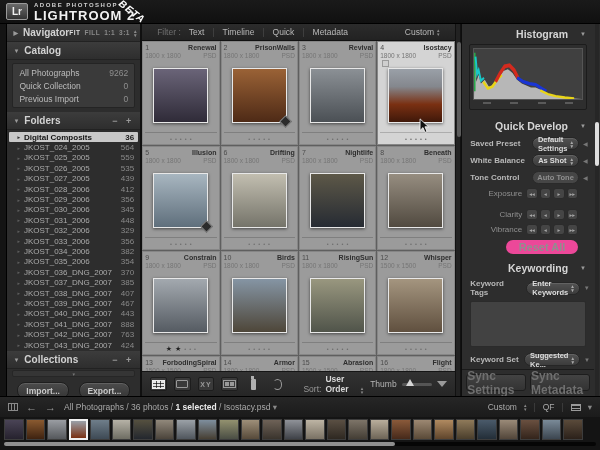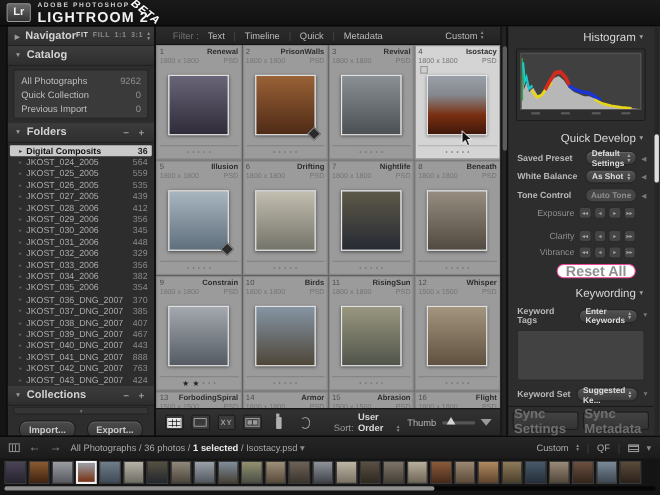--- a/index.html
+++ b/index.html
@@ -79,38 +79,38 @@
   .slider { width:30px; height:3px; background:#555; border-radius:2px; position:relative; }
   .slider .knob { position:absolute; left:4px; top:-4px; width:0; height:0; border-left:4px solid transparent; border-right:4px solid transparent; border-bottom:7px solid #d5d5d5; }
   .dn-tri { width:0;height:0;border-left:5px solid transparent;border-right:5px solid transparent;border-top:6px solid #9a9a9a; }
 
   
   .mid-scroll { width:7px; background:#222; border-left:1px solid #111; border-right:1px solid #111; position:relative; }
   .mid-thumb { position:absolute; top:18px; left:1px; width:4px; height:95px; background:#5c5c5c; border-radius:2px; }
 
   
   .right-panel { width:151px; background:#2d2d2d; border-left:1px solid #0d0d0d; display:flex; flex-direction:column; overflow:hidden; position:relative; padding-right:6px; }
-  .rp-h { flex:0 0 19px; display:flex; align-items:center; justify-content:flex-end; gap:2px; padding:0 8px; color:#d6d6d6; font-weight:normal; font-size:10.5px; }
+  .rp-h { flex:0 0 19px; display:flex; align-items:center; justify-content:flex-end; gap:12px; padding:0 8px; color:#d6d6d6; font-weight:bold; font-size:10.5px; }
   .rp-h .tri { font-size:6px; color:#9a9a9a; }
   .hist-box { margin:1px 7px 6px 7px; height:66px; background:#2e2e2e; border:1px solid #1c1c1c; border-radius:2px; padding:3px; }
   .hist-inner { width:100%; height:52px; background:#404040; border:1px solid #555; }
   .hist-ticks { display:flex; justify-content:space-between; padding:2px 10px 0 10px; }
   .hist-ticks i { width:8px; height:2px; background:#5a5a5a; }
   .qd-row { display:flex; align-items:center; padding:2px 4px 2px 8px; gap:4px; }
   .qd-lab { font-size:8px; font-weight:bold; color:#b8b8b8; width:58px; }
   .dd { flex:1; height:13px; background:linear-gradient(#525252,#3c3c3c); border:1px solid #262626; border-radius:7px; display:flex; align-items:center; padding:0 5px; color:#ddd; font-size:7.5px; font-weight:bold; gap:3px; box-shadow:inset 0 1px 0 rgba(255,255,255,.1); }
   .dd .updn { margin-left:auto; color:#aaa; }
   .tgl { font-size:6px; color:#777; width:7px; }
   .autotone { flex:1; height:13px; background:#464646; border:1px solid #2a2a2a; border-radius:7px; color:#8f8f8f; font-size:7.5px; font-weight:bold; display:flex; align-items:center; justify-content:center; }
   .step-row { display:flex; align-items:center; padding:2px 16px 2px 8px; gap:4px; }
   .step-lab { font-size:8px; color:#8f8f8f; width:52px; text-align:right; }
   .steps { display:flex; gap:2px; flex:1; }
   .steps .sb { flex:1; height:11px; background:#454545; border:1px solid #2b2b2b; border-radius:3px; color:#a5a5a5; font-size:5.5px; display:flex; align-items:center; justify-content:center; }
   .reset-row { display:flex; justify-content:flex-end; padding:3px 16px 4px 8px; }
-  .resetbtn { width:72px; height:13px; background:#ffffff; border:1px solid #ec4899; border-radius:7px; color:#8f8f8f; font-size:13px; font-weight:bold; display:flex; align-items:center; justify-content:center; }
+  .resetbtn { width:72px; height:13px; background:#ffffff; border:7px solid #ec4899; border-radius:7px; color:#8f8f8f; font-size:11px; font-weight:bold; display:flex; align-items:center; justify-content:center; }
   .kw-area { margin:2px 8px 4px 8px; height:46px; background:#424242; border:1px solid #2b2b2b; border-radius:2px; }
   .sync-row { margin-top:auto; display:flex; gap:4px; padding:4px 4px 5px 4px; border-top:1px solid #1a1a1a; }
   .sync-row .btn { flex:1; height:17px; background:linear-gradient(#434343,#333); border:1px solid #1d1d1d; border-radius:3px; color:#6f6f6f; font-size:12px; font-weight:bold; display:flex; align-items:center; justify-content:center; }
   .rp-scroll { position:absolute; right:1px; top:0; bottom:0; width:4px; background:#262626; }
   .rp-scroll .th { position:absolute; top:98px; left:0; width:4px; height:44px; background:#dedede; border-radius:2px; }
 
   
   .statusbar { flex:0 0 21px; background:linear-gradient(#262626,#1b1b1b); border-top:1px solid #000; display:flex; align-items:center; padding:0 8px; gap:8px; font-size:8.5px; color:#a9a9a9; }
   .sb-grid { width:10px; height:8px; border:1px solid #8a8a8a; background:repeating-linear-gradient(90deg,transparent 0 2px,#8a8a8a 2px 3px); }
   .sb-arrow { color:#9a9a9a; font-size:11px; font-weight:bold; line-height:1; }

